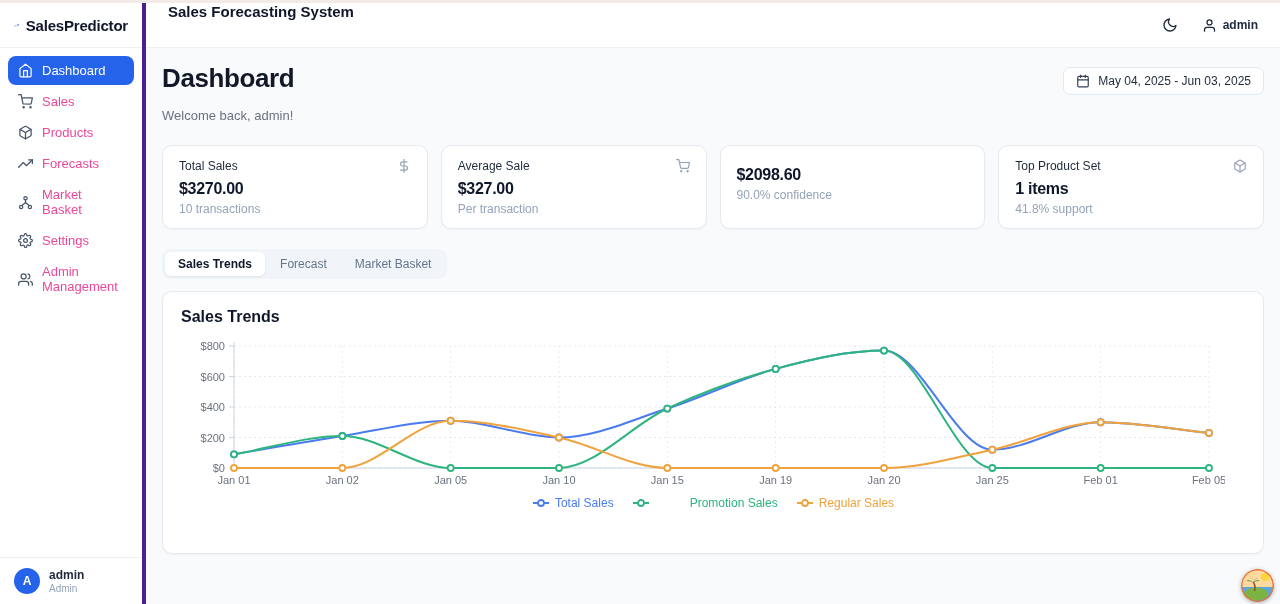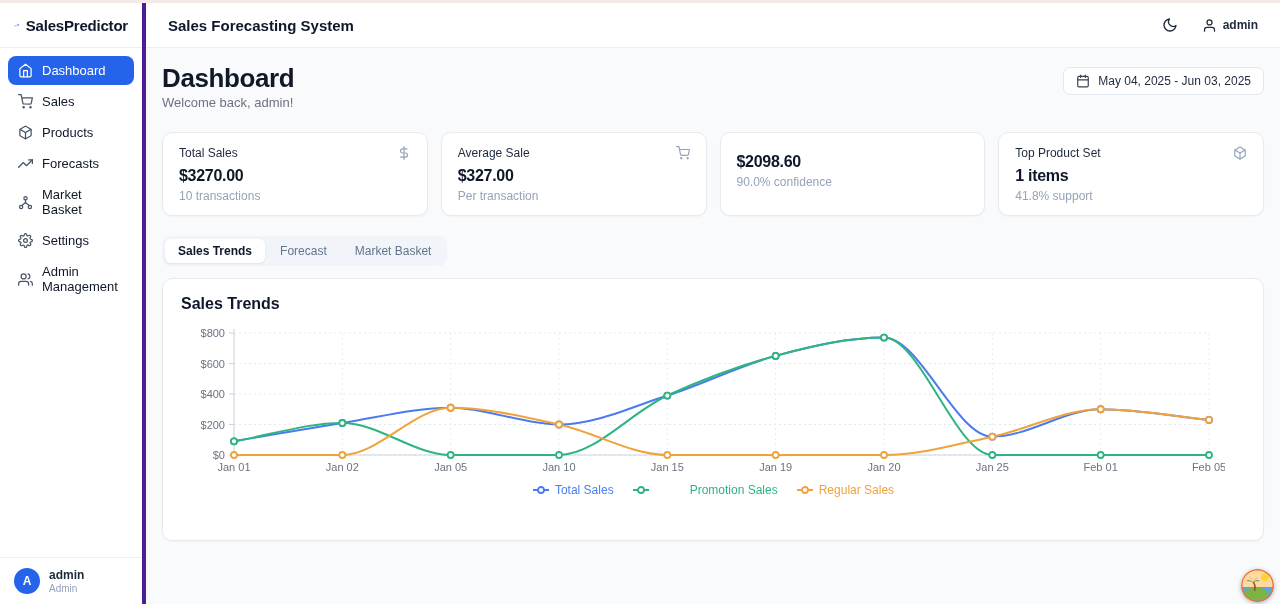--- a/index.html
+++ b/index.html
@@ -10,47 +10,47 @@
 
   
   .sidebar { width:146px; background:#ffffff; border-right:4px solid #4c1d95;
     display:flex; flex-direction:column; }
   .logo-row { height:45px; display:flex; align-items:center; gap:7px;
     padding:0 14px; border-bottom:1px solid #eceff3; }
   .logo-row svg { color:#2563eb; }
   .logo-text { font-size:15px; font-weight:700; letter-spacing:-.2px; }
   .nav { padding:8px; display:flex; flex-direction:column; gap:2px; flex:1; }
   .nav-item { display:flex; align-items:center; gap:9px; padding:7px 10px;
-    border-radius:8px; font-size:13px; color:#0f172a; cursor:pointer; }
+    border-radius:8px; font-size:13px; color:#ec4899; cursor:pointer; }
   .nav-item svg { color:#475569; flex:0 0 auto; }
   .nav-item.active { background:#2563eb; color:#ffffff; }
   .nav-item.active svg { color:#ffffff; }
   .side-user { border-top:1px solid #eceff3; padding:10px 14px;
     display:flex; align-items:center; gap:9px; }
   .avatar { width:26px; height:26px; border-radius:50%; background:#2563eb;
     color:#fff; font-size:12px; font-weight:700; display:flex;
     align-items:center; justify-content:center; }
   .side-user-name { font-size:12px; font-weight:700; color:#1e293b; }
   .side-user-role { font-size:10px; color:#94a3b8; margin-top:1px; }
 
   
   .main-col { flex:1; display:flex; flex-direction:column; min-width:0; }
   .topbar { height:45px; background:#fff; border-bottom:1px solid #eceff3;
-    display:flex; align-items:center; justify-content:space-between; padding:0 22px; }
+    display:flex; justify-content:space-between; padding:0 22px; }
   .topbar-title { font-size:15px; font-weight:700; }
   .topbar-right { display:flex; align-items:center; gap:22px; }
   .icon-btn { background:none; border:none; cursor:pointer; color:#1e293b;
     display:flex; align-items:center; padding:2px; }
   .topbar-user { display:flex; align-items:center; gap:6px; font-size:12px;
     font-weight:600; color:#1e293b; cursor:pointer; }
 
   .content { flex:1; padding:15px 16px; overflow:hidden; position:relative; }
   .header-row { display:flex; justify-content:space-between; align-items:flex-start; }
   .page-title { font-size:26px; font-weight:800; letter-spacing:-.4px; color:#111827; }
-  .page-subtitle { font-size:13px; color:#6b7280; margin-top:1px; }
+  .page-subtitle { font-size:13px; color:#6b7280; margin-top:14px; }
   .date-btn { display:flex; align-items:flex-start; gap:8px; background:#fff;
     border:1px solid #e2e8f0; border-radius:7px; padding:6px 12px; font-size:12px;
     font-weight:500; color:#1e293b; cursor:pointer; margin-top:4px;
     font-family:"Liberation Sans",sans-serif; }
   .date-btn svg { color:#334155; }
 
   
   .stats-grid { display:grid; grid-template-columns:repeat(4,1fr); gap:13px; margin-top:22px; }
   .stat-card { background:#fff; border:1px solid #e7ebf0; border-radius:10px;
     padding:13px 16px 12px; box-shadow:0 1px 2px rgba(16,24,40,.04); }

